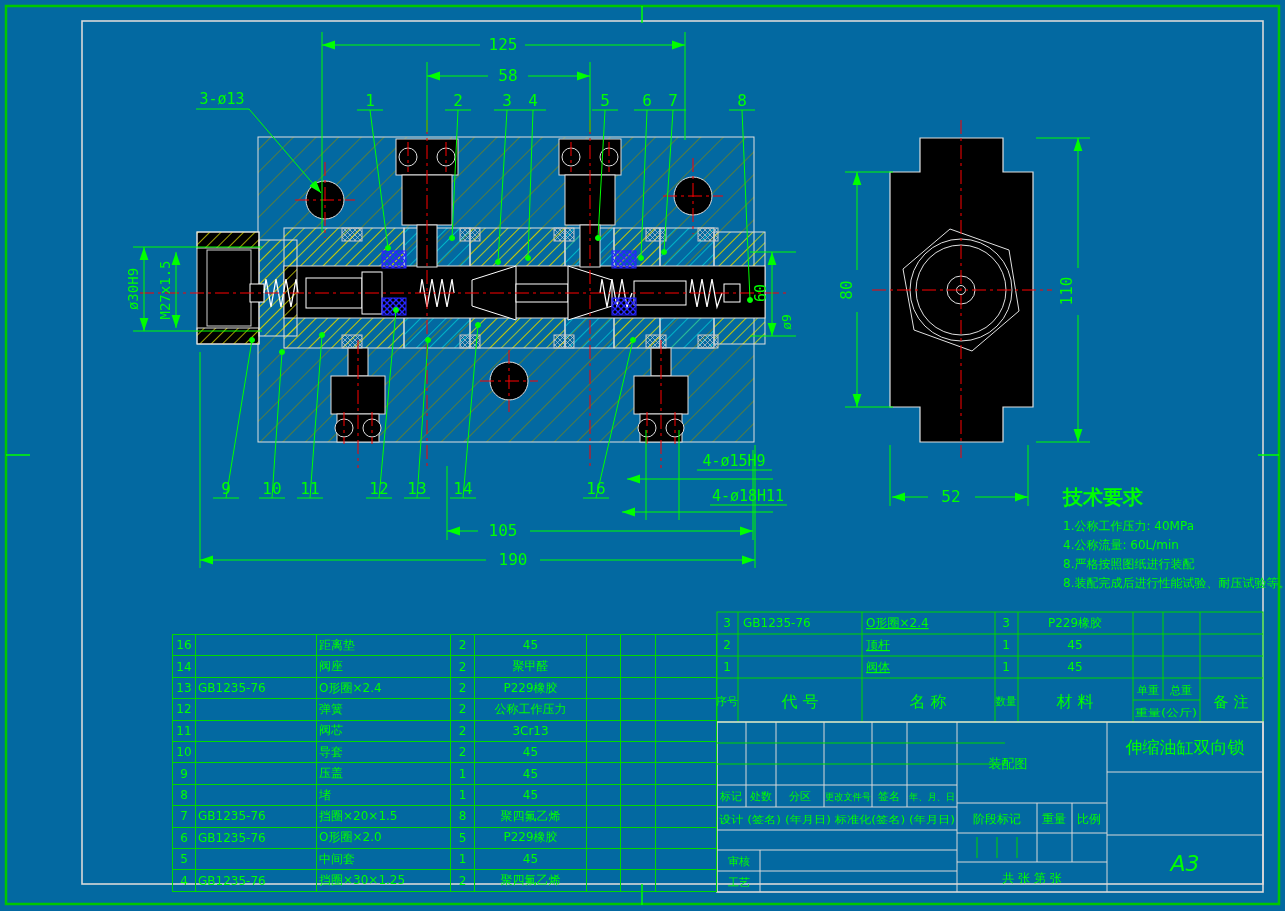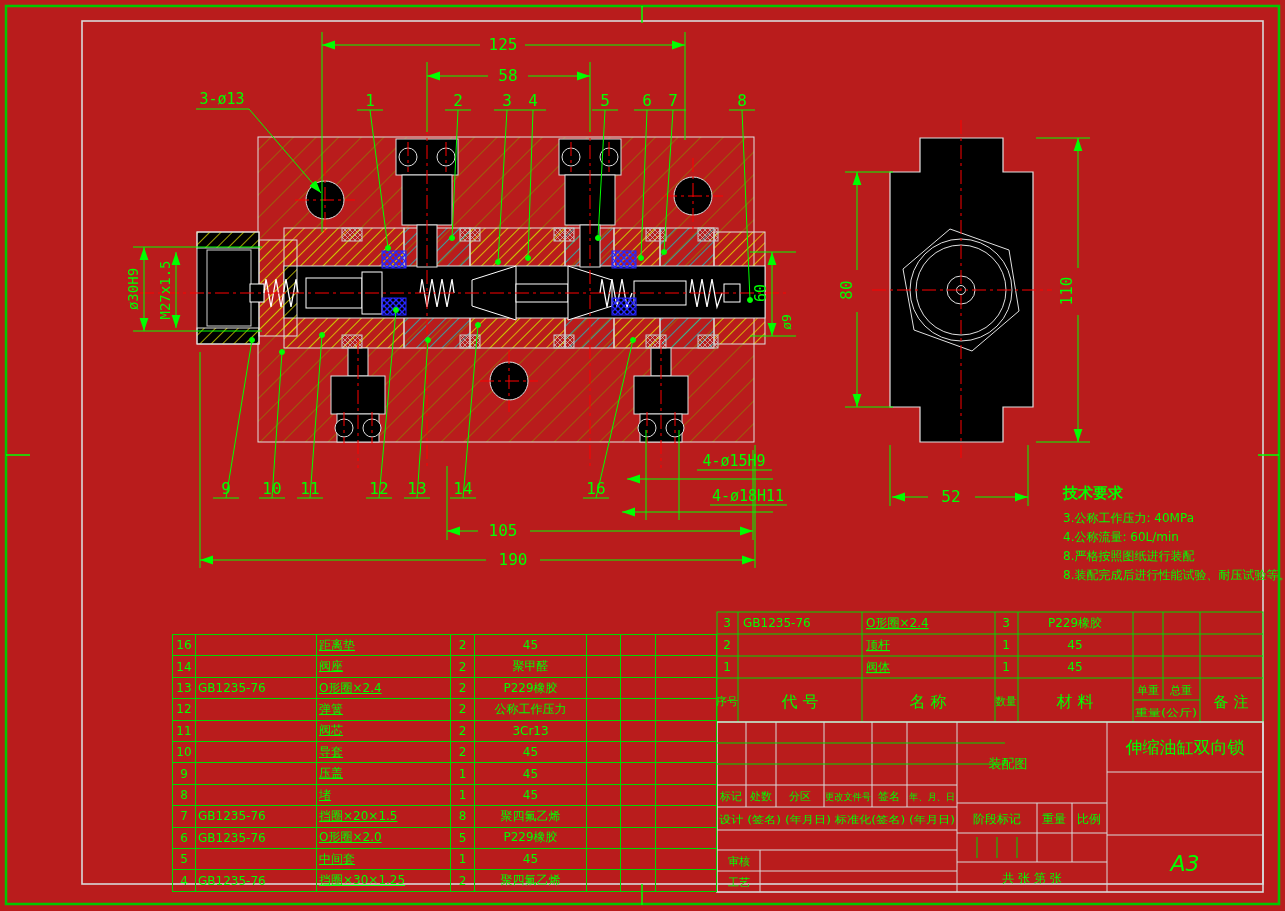--- a/index.html
+++ b/index.html
@@ -1,29 +1,29 @@
 <!DOCTYPE html>
 <html><head>
 <meta charset="utf-8">
 <style>
   html,body{margin:0;padding:0;background:#000;}
-  #canvas{position:relative;width:1285px;height:911px;background:#b91c1c;overflow:hidden;
+  #canvas{position:relative;width:1285px;height:911px;background:#0369a1;overflow:hidden;
           font-family:"DejaVu Sans",sans-serif;}
   svg{position:absolute;left:0;top:0;}
   .gt{font-family:"DejaVu Sans Mono",monospace;fill:#00ff00;}
   .ct{font-family:"DejaVu Sans",sans-serif;fill:#00ff00;}
   
   #bom-left{position:absolute;left:172px;top:634px;width:545px;height:258px;
             border-collapse:collapse;table-layout:fixed;}
   #bom-left td{border:1px solid #00d800;color:#00ff00;font:12px "DejaVu Sans",sans-serif;
                padding:0 2px;height:20px;overflow:hidden;white-space:nowrap;}
-  .c{text-align:center}.l{text-align:left}.u{text-decoration:underline}
+  .c{text-align:center}.l{text-align:left}.u{}
   
   #tech{position:absolute;left:1063px;top:484px;width:215px;color:#00ff00;}
-  #tech .tr-title{font-size:15px;font-weight:bold;margin-bottom:6px;}
+  #tech .tr-title{font-size:20px;font-weight:bold;margin-bottom:6px;}
   #tech .tr-item{font-size:12px;line-height:19px;white-space:nowrap;}
 </style>
 </head>
 <body>
 
 <div id="canvas">
 
 <svg width="1285" height="911" viewBox="0 0 1285 911">
   <defs>
     <marker id="ar" viewBox="0 0 10 10" refX="10" refY="5" markerWidth="13" markerHeight="13" orient="auto-start-reverse">
@@ -551,19 +551,19 @@
           <td class="c">聚四氟乙烯</td>
           <td></td>
           <td></td>
           <td></td>
         </tr>
 </tbody>
     </table>
 
 <div id="tech">
   <div class="tr-title">技术要求</div>
-  <div class="tr-item">3.公称工作压力: 40MPa</div>
+  <div class="tr-item">1.公称工作压力: 40MPa</div>
   <div class="tr-item">4.公称流量: 60L/min</div>
   <div class="tr-item">8.严格按照图纸进行装配</div>
   <div class="tr-item">8.装配完成后进行性能试验、耐压试验等。</div>
 </div>
 
 </div>
 
 </body></html>

